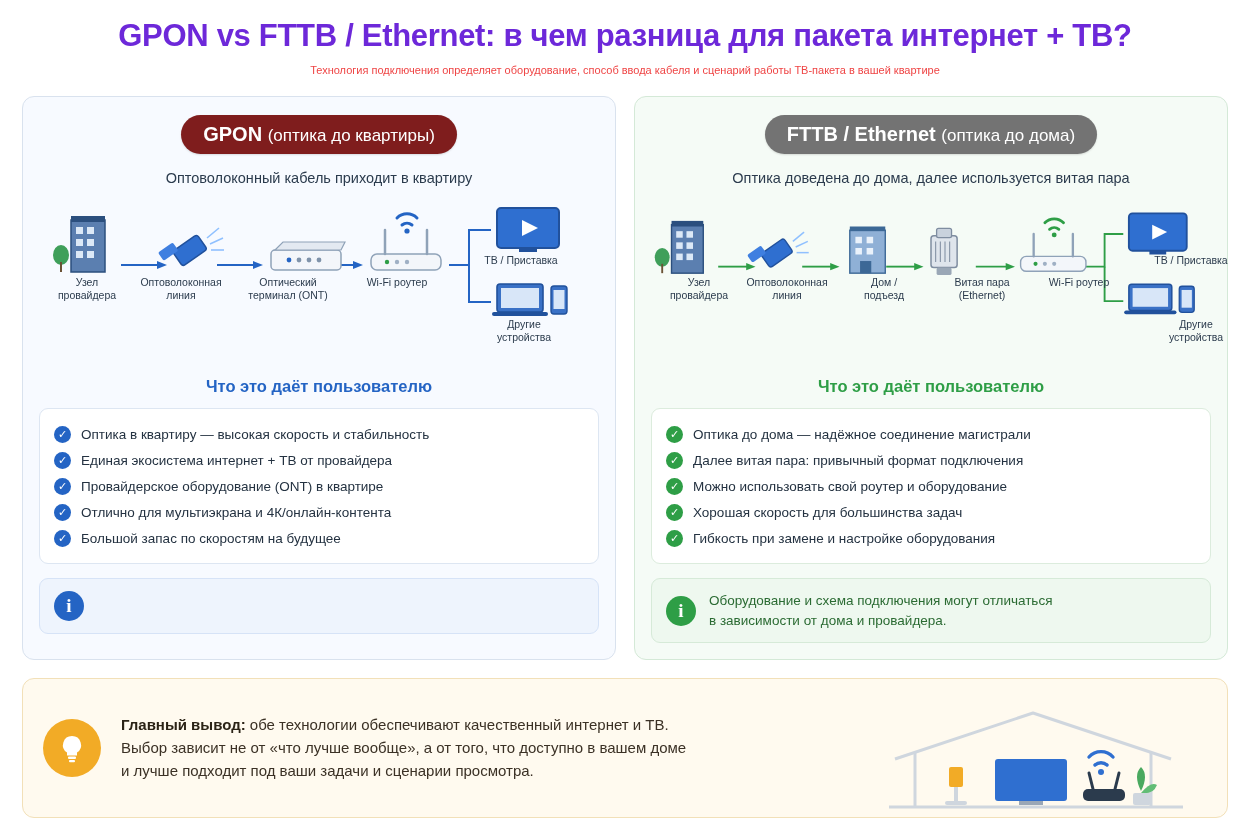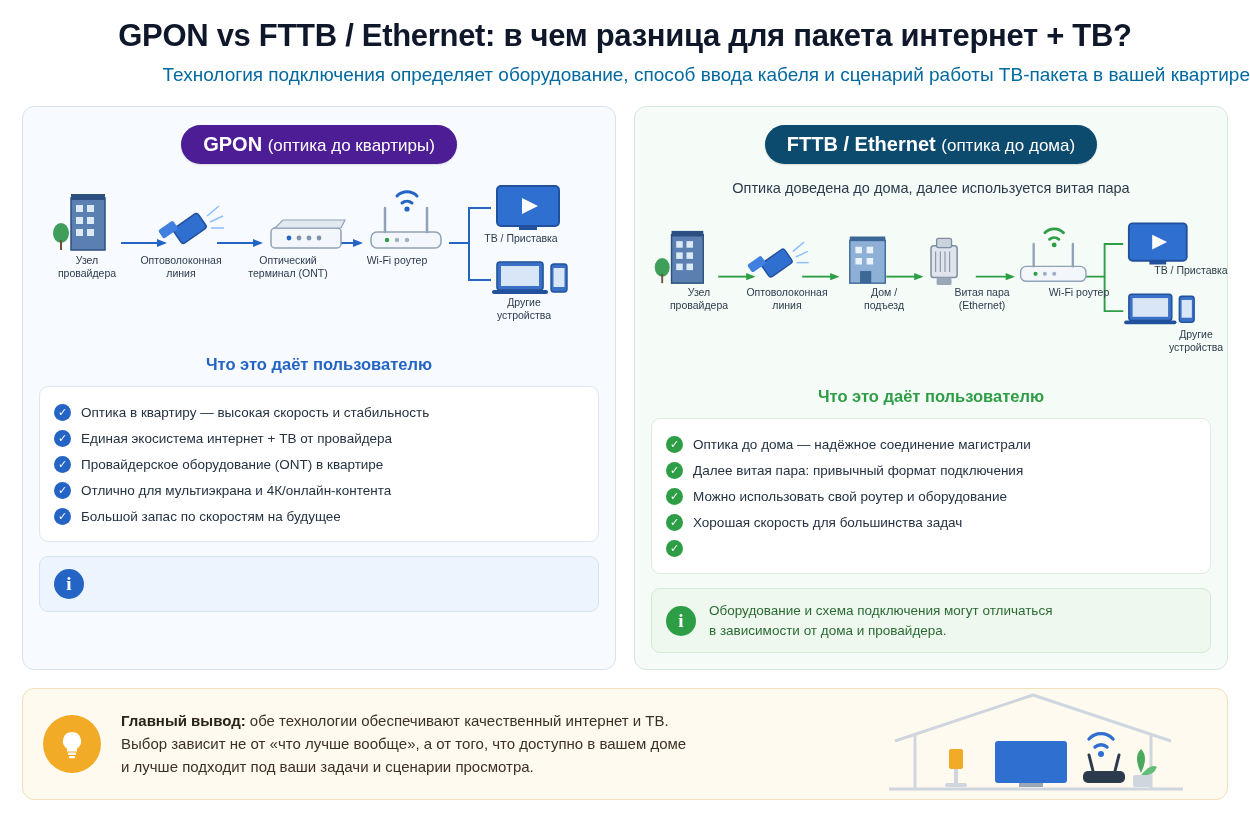--- a/index.html
+++ b/index.html
@@ -13,28 +13,28 @@
     position: relative;
     width: 1250px; height: 833px;
     overflow: hidden;
   }
 
   
   .title {
     text-align: center;
     font-size: 31px;
     font-weight: bold;
-    color: #0f172a;
+    color: #6d28d9;
     letter-spacing: -0.3px;
     padding-top: 18px;
   }
   .subtitle {
-    text-align: right;
-    font-size: 19px;
-    color: #0369a1;
+    text-align: center;
+    font-size: 11px;
+    color: #ef4444;
     padding-top: 10px;
   }
 
   
   .panels {
     display: flex;
     gap: 18px;
     padding: 20px 22px 0 22px;
   }
   .panel {
@@ -51,25 +51,25 @@
   }
   .badge {
     display: block;
     margin: 0 auto;
     width: fit-content;
     color: #fff;
     font-size: 20px;
     font-weight: bold;
     border-radius: 22px;
     padding: 8px 22px;
-    background: #4c1d95;
+    background: #7f1d1d;
     box-shadow: 0 1px 2px rgba(0,0,0,.13);
   }
   .badge .sub { font-weight: normal; font-size: 17px; }
-  .badge.green { background: #0c4a6e; }
+  .badge.green { background: #737373; }
   .panel-note {
     text-align: center;
     font-size: 14.5px;
     color: #2b3b4d;
     margin-top: 16px;
   }
 
   
   .flow {
     position: relative;
@@ -148,21 +148,21 @@
   .info-icon.green { background: #2e9e46; }
   .info-text { font-size: 13.5px; color: #2464c4; line-height: 1.45; }
   .info-text.green { color: #2b6b33; }
 
   
   .footer {
     margin: 18px 22px 0 22px;
     border: 1px solid #f2e0b8;
     background: #fffaef;
     border-radius: 12px;
-    height: 112px;
+    height: 140px;
     display: flex;
     align-items: center;
     padding: 0 20px;
     position: relative;
   }
   .bulb {
     flex: 0 0 auto;
     width: 58px; height: 58px; border-radius: 50%;
     background: #f2ab26;
     display: flex; align-items: center; justify-content: center;
@@ -183,20 +183,21 @@
   <div class="title">GPON vs FTTB / Ethernet: в чем разница для пакета интернет + ТВ?</div>
   <div class="subtitle">Технология подключения определяет оборудование, способ ввода кабеля и сценарий работы ТВ-пакета в вашей квартире</div>
 
   <div class="panels">
 
     <div class="panel">
       <div class="badge">
         <span>GPON</span>
         <span class="sub">(оптика до квартиры)</span>
       </div>
+      <div class="panel-note">Оптоволоконный кабель приходит в квартиру</div>
 
       <div class="flow">
         <svg width="100%" height="175" viewBox="0 0 540 175">
 
           <g stroke="#2464c4" stroke-width="2" fill="none">
             <line x1="72" y1="63" x2="110" y2="63"></line>
             <polygon points="118,63 108,59 108,67" fill="#2464c4" stroke="none"></polygon>
             <line x1="168" y1="63" x2="206" y2="63"></line>
             <polygon points="214,63 204,59 204,67" fill="#2464c4" stroke="none"></polygon>
             <line x1="268" y1="63" x2="306" y2="63"></line>
@@ -454,20 +455,21 @@
         <div class="bene">
           <span class="tick green">✓</span>
           <span>Можно использовать свой роутер и оборудование</span>
         </div>
         <div class="bene">
           <span class="tick green">✓</span>
           <span>Хорошая скорость для большинства задач</span>
         </div>
         <div class="bene">
           <span class="tick green">✓</span>
+          <span>Гибкость при замене и настройке оборудования</span>
         </div>
       </div>
 
       <div class="info green">
         <span class="info-icon green">i</span>
         <span class="info-text green">Оборудование и схема подключения могут отличаться<br>в зависимости от дома и провайдера.</span>
       </div>
     </div>
   </div>
 

